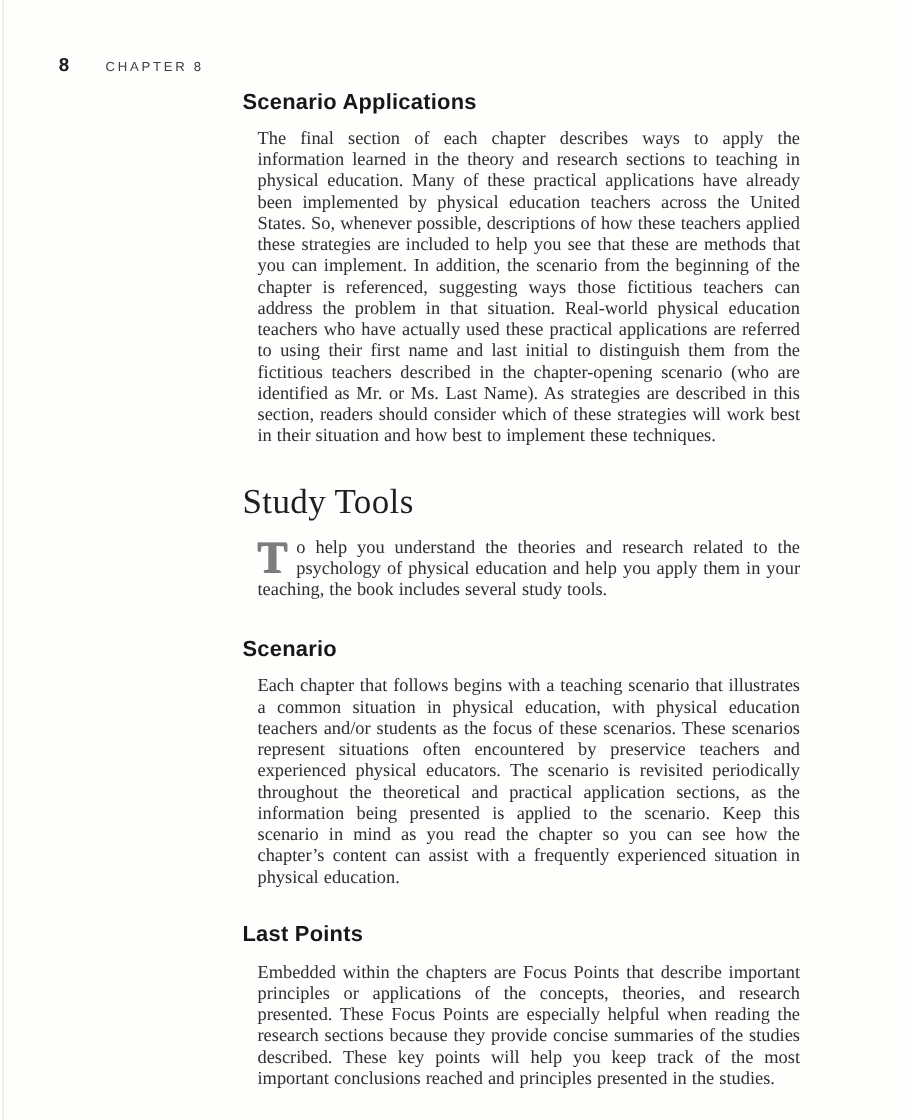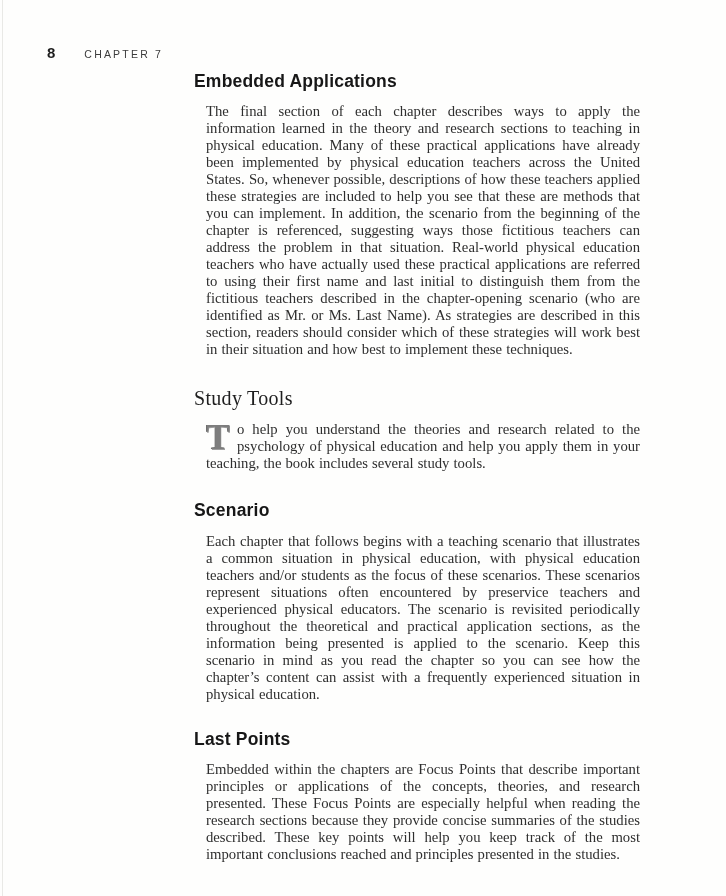--- a/index.html
+++ b/index.html
@@ -56,21 +56,21 @@
     font-weight: 700;
     font-size: 17.5px;
     letter-spacing: 0.2px;
     color: #171717;
     margin: 0 0 12px 0;
     line-height: 1.1;
   }
   .serif-heading {
     font-family: "Liberation Serif", serif;
     font-weight: 400;
-    font-size: 20px;
+    font-size: 28px;
     letter-spacing: 0.3px;
     color: #1f1f1f;
     margin: 29px 0 11px 0;
     line-height: 1.1;
   }
   .body-text {
     font-size: 14.7px;
     line-height: 17px;
     color: #2e2e2e;
     text-align: justify;
@@ -93,27 +93,27 @@
   }
 </style>
 </head>
 <body>
 
 <div class="page">
   <div class="scan-edge"></div>
 
   <header class="running-head">
     <span class="page-number">8</span>
-    <span class="chapter-label">CHAPTER 7</span>
+    <span class="chapter-label">CHAPTER 8</span>
   </header>
 
   <main class="content">
 
     <section>
-      <h2 class="sans-heading">Embedded Applications</h2>
+      <h2 class="sans-heading">Scenario Applications</h2>
       <p class="body-text">The final section of each chapter describes ways to apply the information learned in the theory and research sections to teaching in physical education. Many of these practical applications have already been implemented by physical education teachers across the United States. So, whenever possible, descriptions of how these teachers applied these strategies are included to help you see that these are methods that you can implement. In addition, the scenario from the beginning of the chapter is referenced, suggesting ways those fictitious teachers can address the problem in that situation. Real-world physical education teachers who have actually used these practical applications are referred to using their first name and last initial to distinguish them from the fictitious teachers described in the chapter-opening scenario (who are identified as Mr. or Ms. Last Name). As strategies are described in this section, readers should consider which of these strategies will work best in their situation and how best to implement these techniques.</p>
     </section>
 
     <section>
       <h1 class="serif-heading">Study Tools</h1>
       <p class="body-text">
         <span class="dropcap">T</span><span>o help you understand the theories and research related to the psychology of physical education and help you apply them in your teaching, the book includes several study tools.</span>
       </p>
     </section>
 

